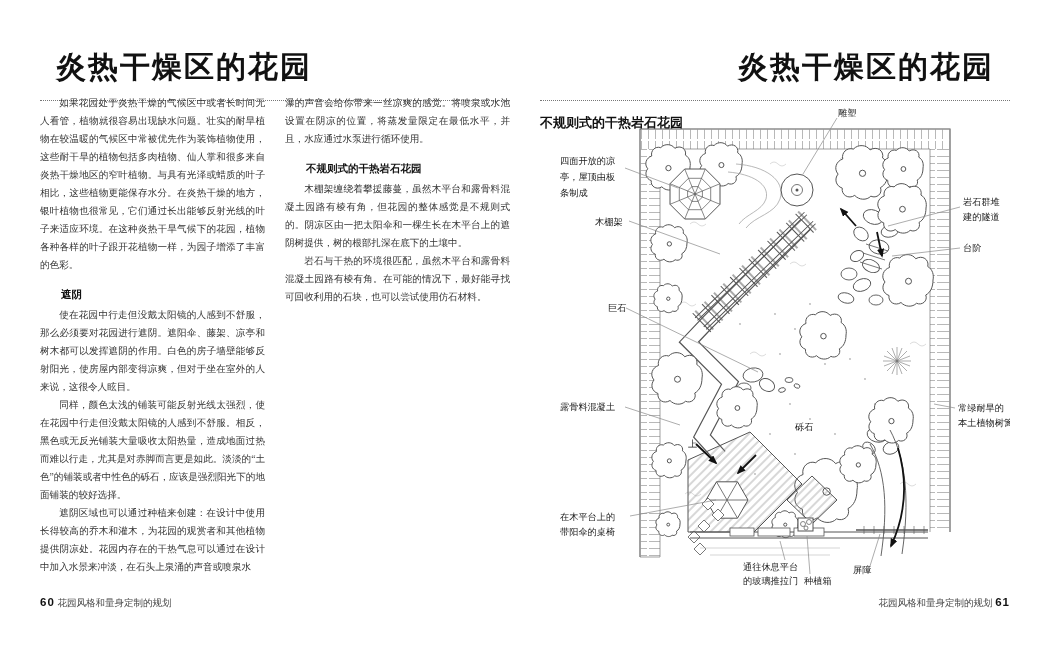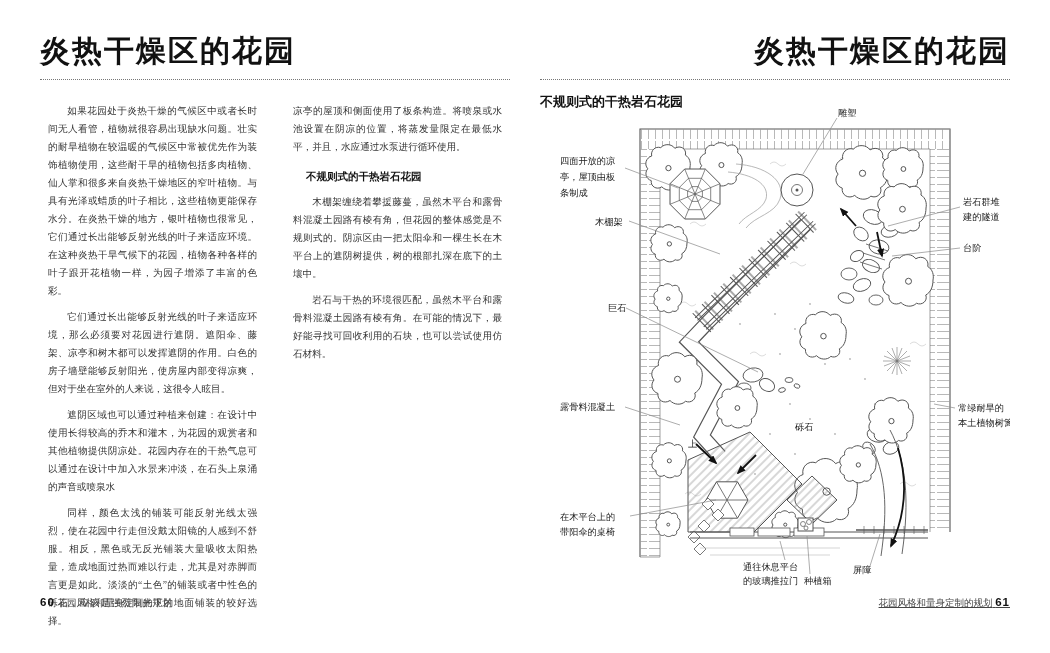--- a/index.html
+++ b/index.html
@@ -1,62 +1,63 @@
 <!DOCTYPE html>
 <html><head>
 <meta charset="utf-8">
 <style>
   html,body{margin:0;padding:0;background:#e8e8e8;}
   .sheet{position:relative;width:1050px;height:653px;background:#ffffff;overflow:hidden;
          font-family:"Liberation Serif",serif;color:#2c2c2c;}
   .page{position:absolute;top:34px;width:470px;height:600px;}
   .page.left{left:40px;}
   .page.right{left:540px;}
-  .ptitle{margin:0;font-family:"Liberation Sans",sans-serif;font-weight:bold;
+  .ptitle{margin:16px;font-family:"Liberation Sans",sans-serif;font-weight:bold;
           font-size:30px;letter-spacing:2px;color:#111;line-height:34px;}
   .page.right .ptitle{text-align:right;}
   .dotrule{margin-top:11px;border-top:1.5px dotted #777;height:0;}
   .cols{position:absolute;top:60px;left:0;width:470px;}
   .col{position:absolute;top:0;width:225px;text-align:justify;
        font-size:9.6px;line-height:18px;color:#333;}
   .col.c1{left:0;}
   .col.c2{left:245px;}
-  .col p{margin:8px;text-indent:2em;}
+  .col p{margin:0;text-indent:2em;}
   .col p.cont{text-indent:0;}
   .col h3{margin:11px 0 3px 0;text-indent:2em;font-size:10.5px;color:#111;
           font-family:"Liberation Sans",sans-serif;font-weight:bold;}
   .subtitle{margin-top:13px;font-size:13px;font-weight:bold;color:#111;}
   .plan{position:absolute;top:70px;left:0;}
   .footer{position:absolute;top:562px;font-size:9.5px;color:#444;
           font-family:"Liberation Sans",sans-serif;white-space:nowrap;}
   .footer .num{font-weight:bold;font-size:11.5px;color:#111;letter-spacing:1px;}
   .footer.fl{left:0;}
-  .footer.fr{right:0;text-align:left;text-decoration:underline;}
+  .footer.fr{right:0;text-align:left;}
   .lbl{font-family:"Liberation Serif",serif;font-size:9.2px;fill:#1a1a1a;}
   .leader{stroke:#8a8a8a;stroke-width:0.7;fill:none;}
   .arrow{stroke:#111;stroke-width:1.8;fill:none;}
 </style>
 </head>
 <body>
 
 <div class="sheet">
 
   <div class="page left">
     <h1 class="ptitle">炎热干燥区的花园</h1>
     <div class="dotrule"></div>
 
     <div class="cols">
       <div class="col c1">
         <p>如果花园处于炎热干燥的气候区中或者长时间无人看管，植物就很容易出现缺水问题。壮实的耐旱植物在较温暖的气候区中常被优先作为装饰植物使用，这些耐干旱的植物包括多肉植物、仙人掌和很多来自炎热干燥地区的窄叶植物。与具有光泽或蜡质的叶子相比，这些植物更能保存水分。在炎热干燥的地方，银叶植物也很常见，它们通过长出能够反射光线的叶子来适应环境。在这种炎热干旱气候下的花园，植物各种各样的叶子跟开花植物一样，为园子增添了丰富的色彩。</p>
-        <p>它们通过长出能够反射光线的叶子来适应环境，那么必须要对花园进行遮阴。遮阳伞、藤架、凉亭和树木都可以发挥遮阴的作用。白色的房子墙壁能够反射阳光，使房屋内部变得凉爽，但对于坐在室外的人来说，这很令人眩目。</p>
+        <h3>遮阴</h3>
+        <p>使在花园中行走但没戴太阳镜的人感到不舒服，那么必须要对花园进行遮阴。遮阳伞、藤架、凉亭和树木都可以发挥遮阴的作用。白色的房子墙壁能够反射阳光，使房屋内部变得凉爽，但对于坐在室外的人来说，这很令人眩目。</p>
+        <p>同样，颜色太浅的铺装可能反射光线太强烈，使在花园中行走但没戴太阳镜的人感到不舒服。相反，黑色或无反光铺装大量吸收太阳热量，造成地面过热而难以行走，尤其是对赤脚而言更是如此。淡淡的“土色”的铺装或者中性色的砾石，应该是强烈阳光下的地面铺装的较好选择。</p>
         <p>遮阴区域也可以通过种植来创建：在设计中使用长得较高的乔木和灌木，为花园的观赏者和其他植物提供阴凉处。花园内存在的干热气息可以通过在设计中加入水景来冲淡，在石头上泉涌的声音或喷泉水</p>
-        <p>同样，颜色太浅的铺装可能反射光线太强烈，使在花园中行走但没戴太阳镜的人感到不舒服。相反，黑色或无反光铺装大量吸收太阳热量，造成地面过热而难以行走，尤其是对赤脚而言更是如此。淡淡的“土色”的铺装或者中性色的砾石，应该是强烈阳光下的地面铺装的较好选择。</p>
       </div>
       <div class="col c2">
-        <p class="cont">凉亭的屋顶和侧面使用了板条构造。将喷泉或水池设置在阴凉的位置，将蒸发量限定在最低水平，并且，水应通过水泵进行循环使用。</p>
+        <p class="cont">瀑的声音会给你带来一丝凉爽的感觉。将喷泉或水池设置在阴凉的位置，将蒸发量限定在最低水平，并且，水应通过水泵进行循环使用。</p>
         <h3>不规则式的干热岩石花园</h3>
         <p>木棚架缠绕着攀援藤蔓，虽然木平台和露骨料混凝土园路有棱有角，但花园的整体感觉是不规则式的。阴凉区由一把太阳伞和一棵生长在木平台上的遮阴树提供，树的根部扎深在底下的土壤中。</p>
         <p>岩石与干热的环境很匹配，虽然木平台和露骨料混凝土园路有棱有角。在可能的情况下，最好能寻找可回收利用的石块，也可以尝试使用仿石材料。</p>
       </div>
     </div>
 
     <div class="footer fl">
       <span class="num">60</span>
       <span>花园风格和量身定制的规划</span>
     </div>

